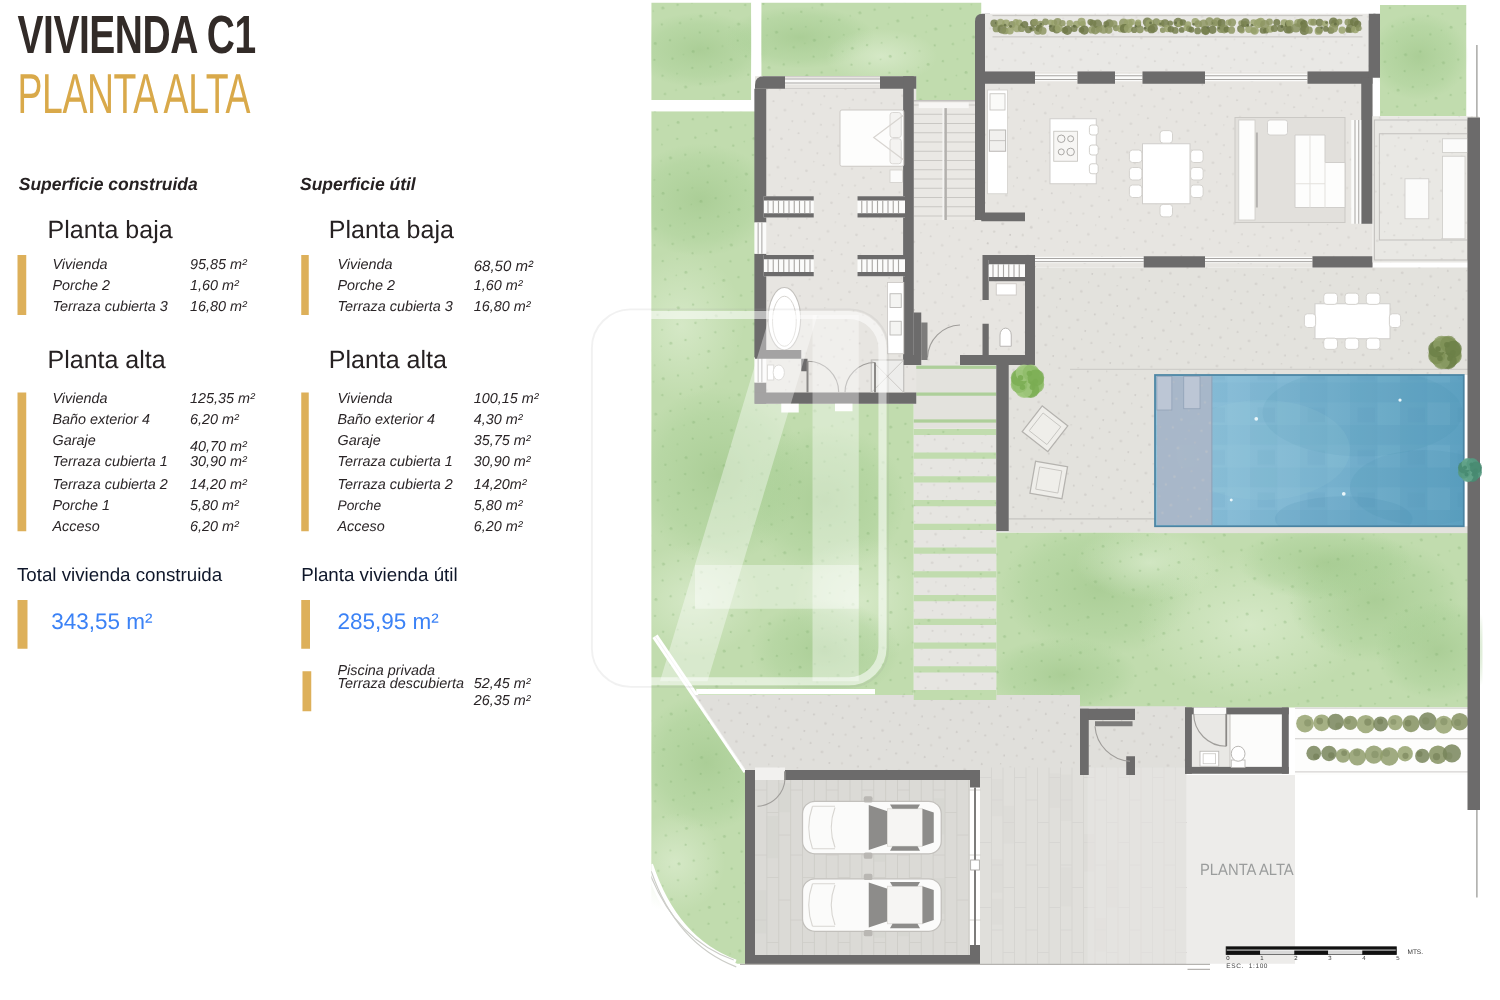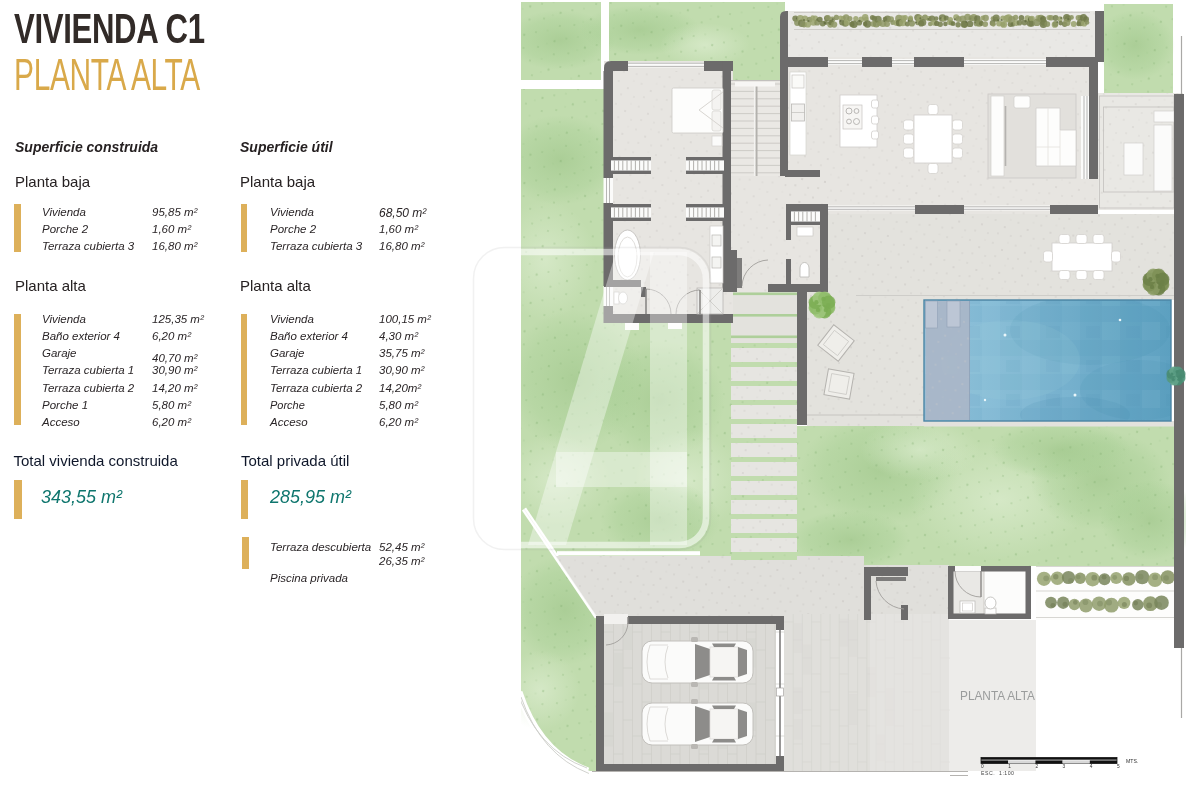--- a/index.html
+++ b/index.html
@@ -2,24 +2,24 @@
 <html><head><meta charset="utf-8">
 <style>
 html,body{margin:0;padding:0;width:1200px;height:800px;background:#ffffff;overflow:hidden;
 font-family:"Liberation Sans",sans-serif;}
 #page{position:relative;width:1200px;height:800px;}
 .t1{position:absolute;left:14px;top:4px;font-size:43px;font-weight:700;color:#322b28;
 letter-spacing:-0.5px;transform:scaleX(0.725);transform-origin:left top;white-space:nowrap;}
 .t2{position:absolute;left:14px;top:49px;font-size:45px;font-weight:400;color:#d9a94a;
 letter-spacing:-0.5px;transform:scaleX(0.665);transform-origin:left top;white-space:nowrap;}
 .h1{position:absolute;font-size:14px;font-weight:700;font-style:italic;color:#262122;white-space:nowrap;}
-.h2{position:absolute;font-size:15px;color:#262122;white-space:nowrap;}
+.h2{position:absolute;font-size:20px;color:#262122;white-space:nowrap;margin-left:23px;}
 .h3{position:absolute;font-size:15px;color:#0f172a;white-space:nowrap;}
 .it{position:absolute;font-style:italic;color:#2a2527;white-space:nowrap;text-align:center;}
-.tv{position:absolute;font-style:italic;font-size:18px;color:#0f766e;white-space:nowrap;}
+.tv{position:absolute;font-size:18px;color:#3b82f6;white-space:nowrap;}
 .bar{position:absolute;background:#ddb05a;}
 svg{position:absolute;display:block;}
 </style></head>
 <body>
 <div id="page">
 
 <svg style="left:521px;top:2px" width="665" height="774" viewBox="521 2 665 774">
 
 <defs>
 <radialGradient id="gb" cx="50%" cy="50%" r="50%">
@@ -1175,29 +1175,29 @@
     <div class="it" style="left:379px;top:347.1px;font-size:11.5px">35,75 m²</div>
 <div class="it" style="left:270px;top:364.4px;font-size:11.5px">Terraza cubierta 1</div>
     <div class="it" style="left:379px;top:364.4px;font-size:11.5px">30,90 m²</div>
 <div class="it" style="left:270px;top:381.7px;font-size:11.5px">Terraza cubierta 2</div>
     <div class="it" style="left:379px;top:381.7px;font-size:11.5px">14,20m²</div>
 <div class="it" style="left:270px;top:399.0px;font-size:11px">Porche</div>
     <div class="it" style="left:379px;top:399.0px;font-size:11.5px">5,80 m²</div>
 <div class="it" style="left:270px;top:416.3px;font-size:11.5px">Acceso</div>
     <div class="it" style="left:379px;top:416.3px;font-size:11.5px">6,20 m²</div>
 <div class="h3" style="left:13.5px;top:452px">Total vivienda construida</div>
-<div class="h3" style="left:241px;top:452px">Total privada útil</div>
+<div class="h3" style="left:241px;top:452px">Planta vivienda útil</div>
 <div class="bar" style="left:14px;top:480px;width:7.5px;height:38.5px"></div>
 <div class="bar" style="left:240.5px;top:480px;width:7.5px;height:38.5px"></div>
 <div class="tv" style="left:41px;top:487px">343,55 m²</div>
 <div class="tv" style="left:270px;top:487px">285,95 m²</div>
 <div class="bar" style="left:242px;top:537px;width:7px;height:31.5px"></div>
 <div class="it" style="left:270px;top:540.5px;font-size:11.5px">Terraza descubierta</div>
     <div class="it" style="left:379px;top:540.5px;font-size:11.5px">52,45 m²</div>
-<div class="it" style="left:270px;top:572px;font-size:11.5px">Piscina privada</div>
+<div class="it" style="left:270px;top:531px;font-size:11.5px">Piscina privada</div>
     <div class="it" style="left:379px;top:554.8px;font-size:11.5px">26,35 m²</div>
 
 <svg style="left:470px;top:244px" width="245" height="310" viewBox="470 244 245 310">
 
 <rect x="478" y="252" width="228" height="293" rx="27" fill="none" stroke="#ffffff" stroke-opacity="0.55" stroke-width="6.5"></rect>
 <rect x="473.5" y="247.5" width="237" height="302" rx="31" fill="none" stroke="#9a9a9a" stroke-opacity="0.14" stroke-width="1.5"></rect>
 
 <g fill="#ffffff" fill-opacity="0.38">
 <polygon points="616,252 654,252 566,545 528,545"></polygon>
 <rect x="650" y="252" width="37" height="293"></rect>

